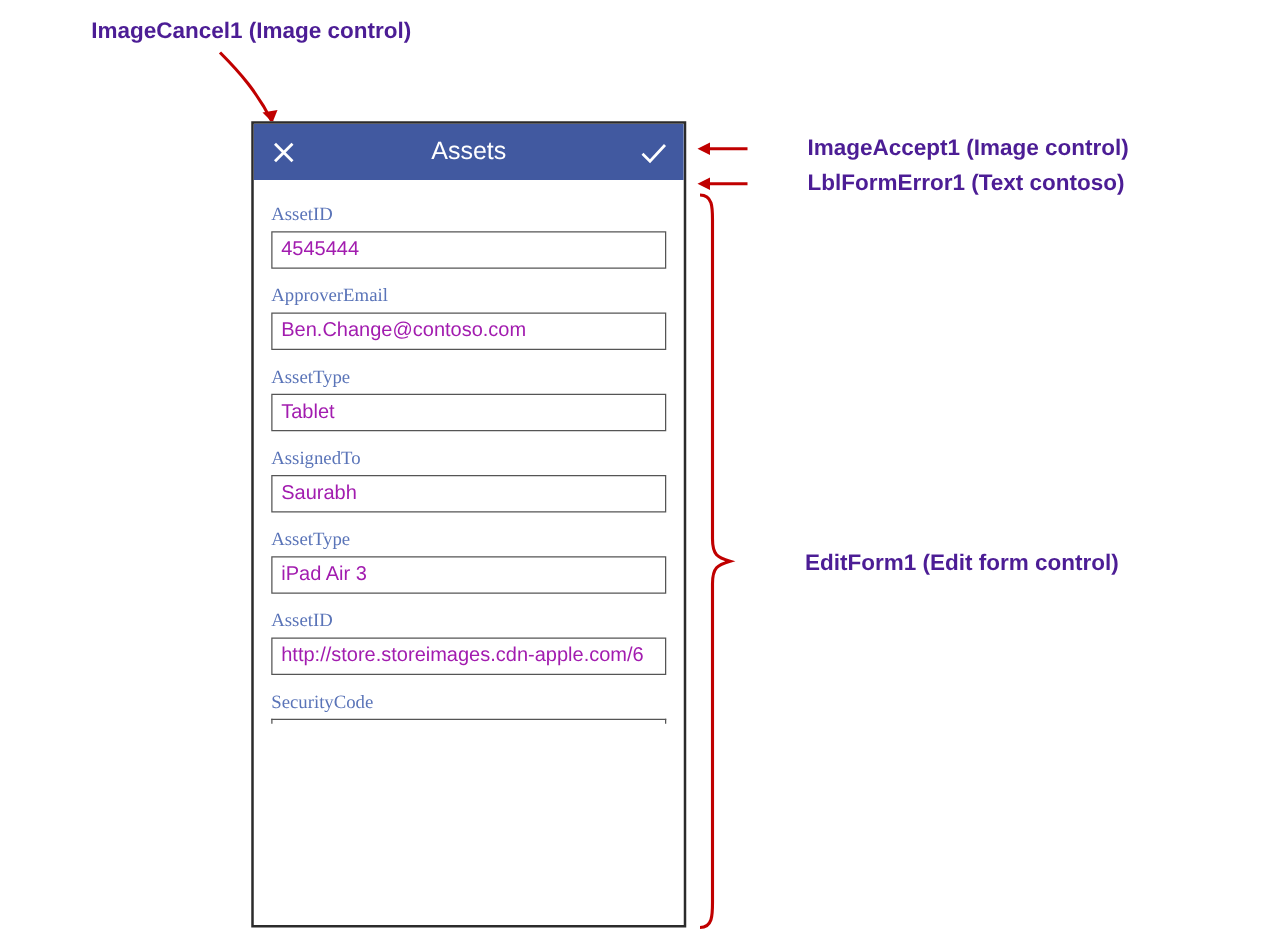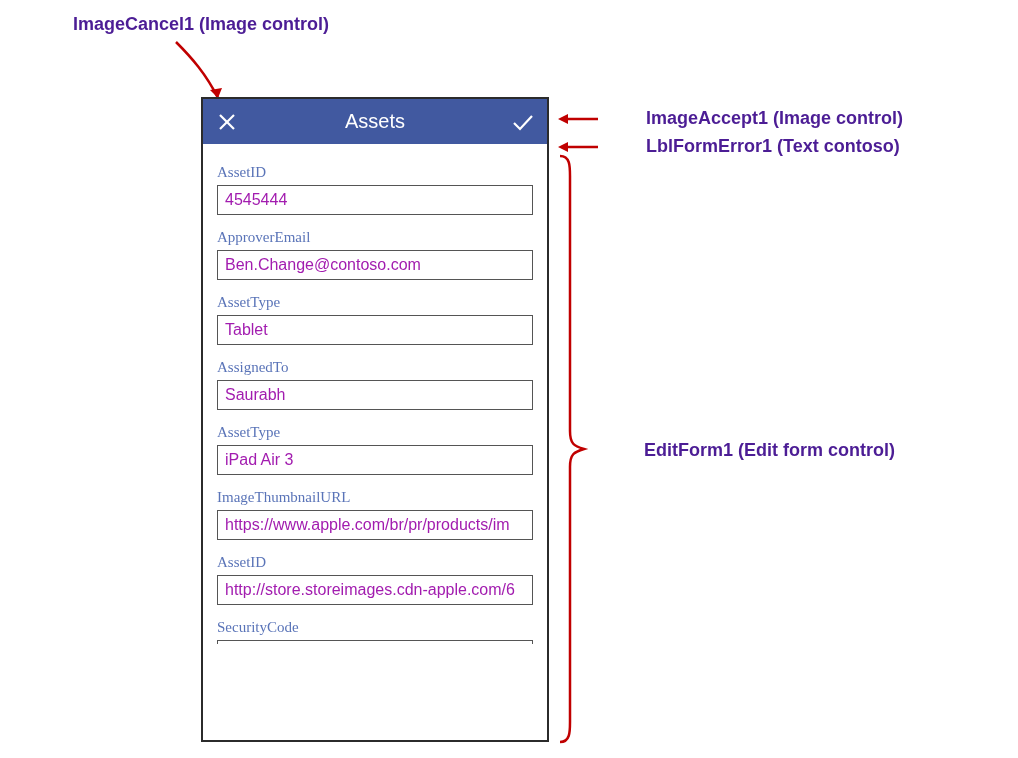--- a/index.html
+++ b/index.html
@@ -154,24 +154,20 @@
     </div>
     <div class="field">
       <div class="field-label">AssignedTo</div>
       <div class="field-input">Saurabh</div>
     </div>
     <div class="field">
       <div class="field-label">AssetType</div>
       <div class="field-input">iPad Air 3</div>
     </div>
     <div class="field">
-      <div class="field-label">ImageThumbnailURL</div>
-      <div class="field-input">https://www.apple.com/br/pr/products/im</div>
-    </div>
-    <div class="field">
       <div class="field-label">AssetID</div>
       <div class="field-input">http://store.storeimages.cdn-apple.com/6</div>
     </div>
     <div class="field">
       <div class="field-label">SecurityCode</div>
       <div class="field-input" style="height:4px; padding:0; border-bottom:none;"></div>
     </div>
   </div>
 </div>
 

